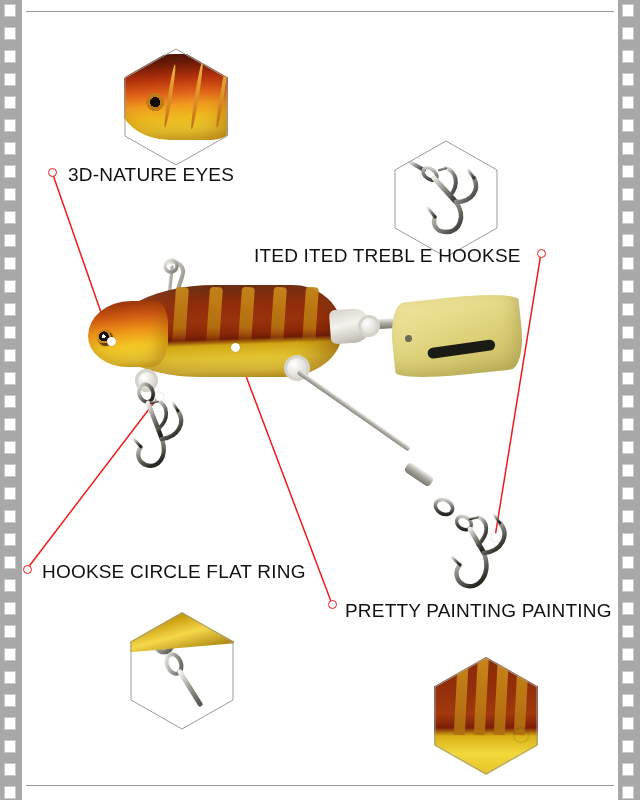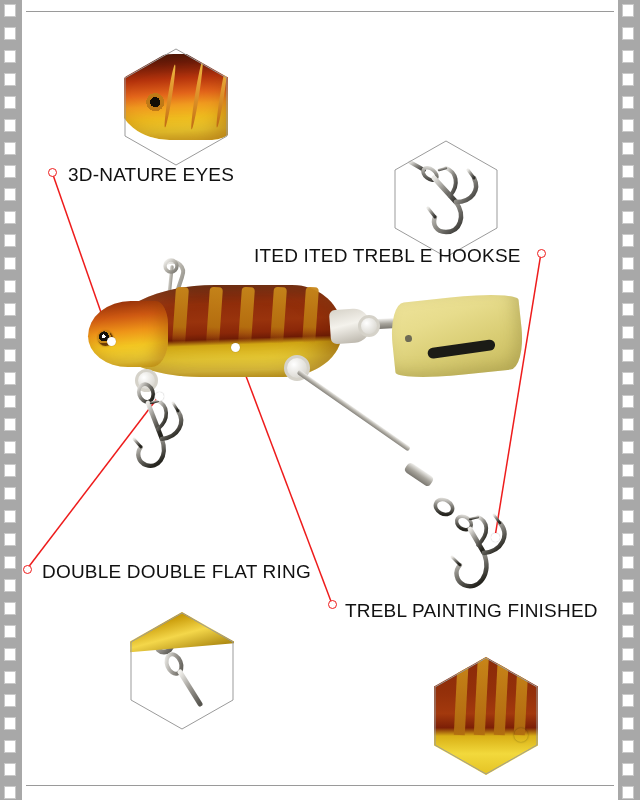--- a/index.html
+++ b/index.html
@@ -531,22 +531,22 @@
       </svg>
     </div>
 
     <div id="callout-layer">
         <div class="label" style="left: 46px; top: 153px;">3D-NATURE EYES</div>
         <div class="dot-red" style="left: 26px; top: 156px;"></div>
         <div class="dot-white" style="left: 85px; top: 325px;"></div>
         <div class="label" style="left: 232px; top: 234px;">ITED ITED TREBL E HOOKSE</div>
         <div class="dot-red" style="left: 515px; top: 237px;"></div>
         <div class="dot-white" style="left: 469px; top: 521px;"></div>
-        <div class="label" style="left: 20px; top: 550px;">DOUBLE DOUBLE FLAT RING</div>
+        <div class="label" style="left: 20px; top: 550px;">HOOKSE CIRCLE FLAT RING</div>
         <div class="dot-red" style="left: 1px; top: 553px;"></div>
         <div class="dot-white" style="left: 133px; top: 380px;"></div>
-        <div class="label" style="left: 323px; top: 589px;">TREBL PAINTING FINISHED</div>
+        <div class="label" style="left: 323px; top: 589px;">PRETTY PAINTING PAINTING</div>
         <div class="dot-red" style="left: 306px; top: 588px;"></div>
         <div class="dot-white" style="left: 209px; top: 331px;"></div>
       </div>
 
   </div>
 </div>
 
 </body></html>

